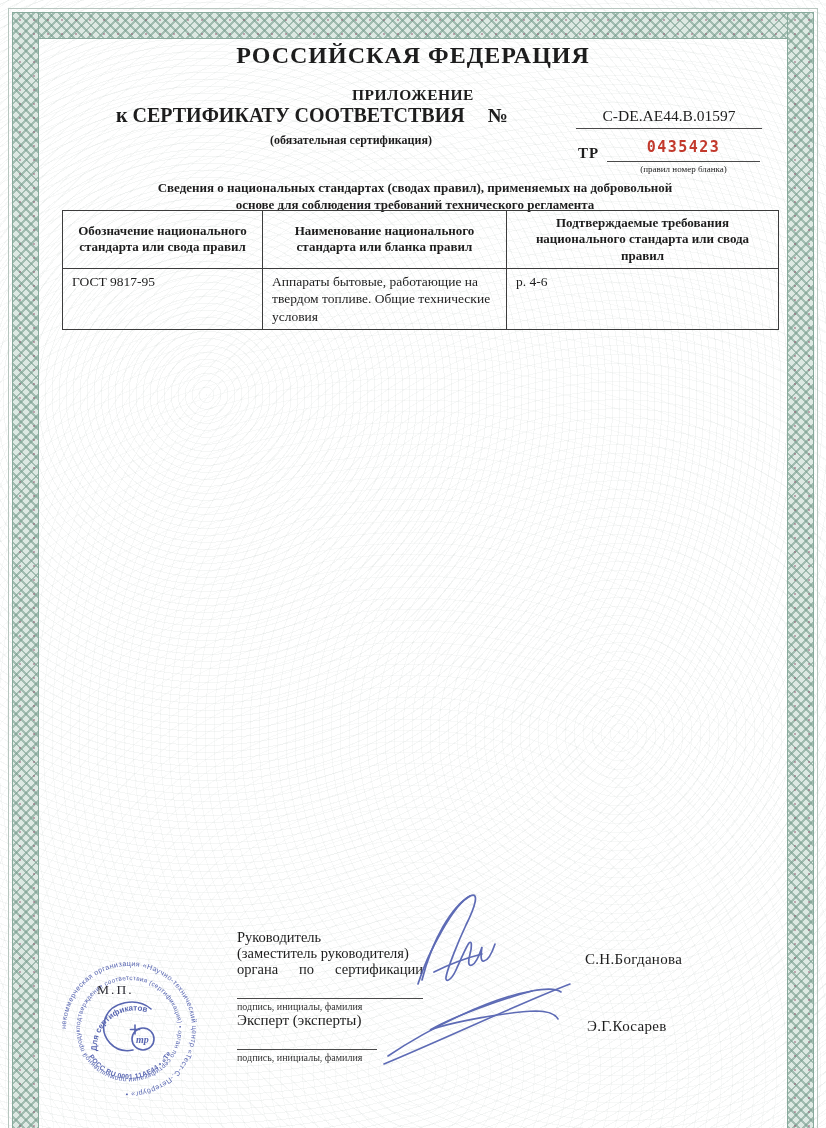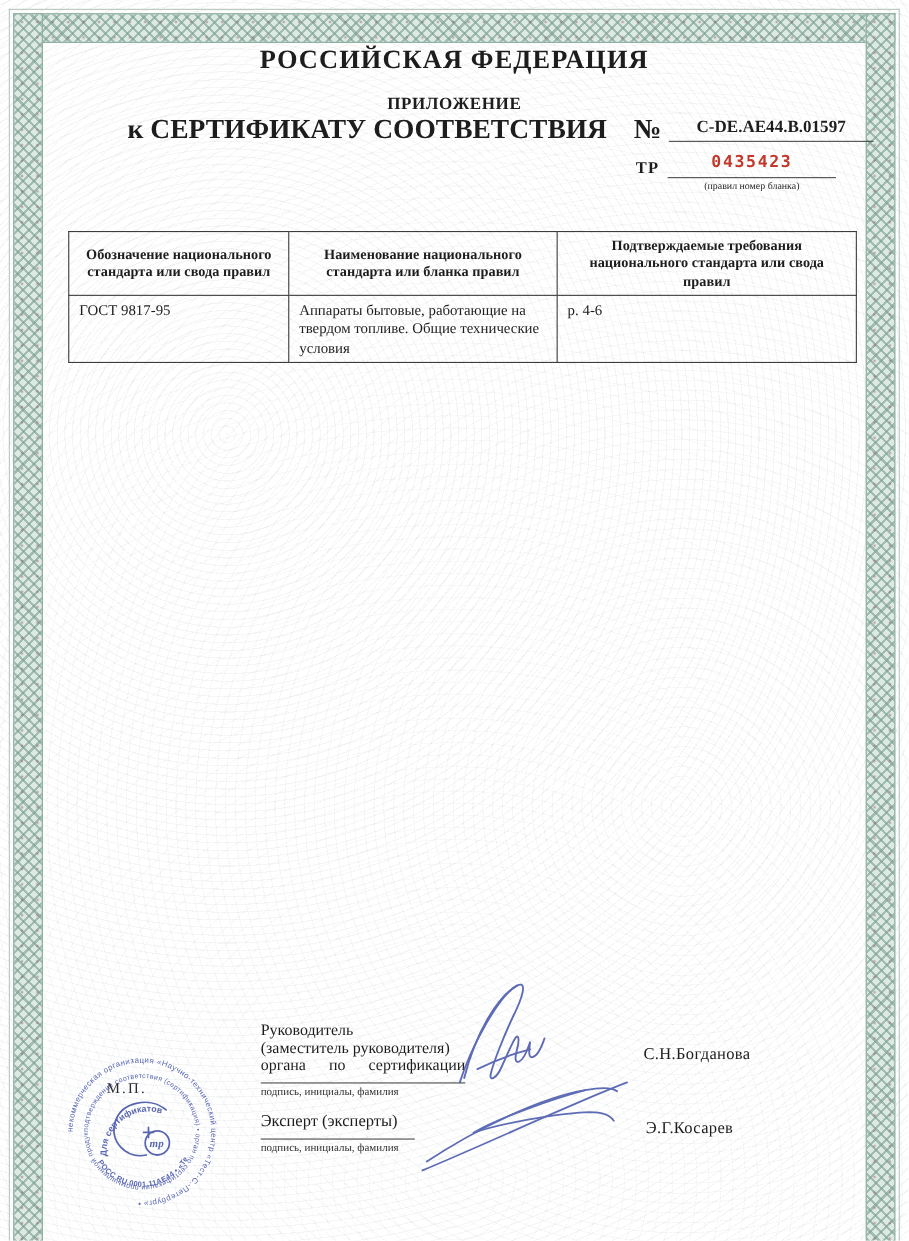--- a/index.html
+++ b/index.html
@@ -34,26 +34,26 @@
   .band-left{left:12px;top:12px;bottom:0;width:25px;border-bottom:none;}
   .band-right{right:12px;top:12px;bottom:0;width:25px;border-bottom:none;}
   .edge-line{
     position:absolute;left:8px;right:8px;top:8px;bottom:0;
     border:1px solid #b7c6bf;border-bottom:none;
   }
   
   .abs{position:absolute;}
   .country-title{left:0;right:0;top:42px;text-align:center;font-size:24px;font-weight:bold;letter-spacing:1px;}
   .doc-subtitle{left:0;right:0;top:86px;text-align:center;font-size:15.5px;font-weight:bold;letter-spacing:0.5px;}
-  .cert-line{left:116px;top:104px;font-size:25px;font-weight:bold;}
+  .cert-line{left:116px;top:104px;font-size:20px;font-weight:bold;}
   .cert-line .nosign{margin-left:18px;}
   .cert-number-line{
-    left:608px;top:101px;width:186px;height:28px;
+    left:576px;top:101px;width:186px;height:28px;
     border-bottom:1.5px solid #4a4a4a;
-    text-align:center;font-size:15.5px;padding-top:6px;box-sizing:border-box;font-weight:bold;
+    text-align:center;font-size:15.5px;padding-top:6px;box-sizing:border-box;
   }
   .cert-kind{left:116px;top:133px;width:470px;text-align:center;font-size:12px;font-weight:bold;}
   .tr-label{left:578px;top:145px;font-size:15px;font-weight:bold;letter-spacing:1px;}
   .tr-number-line{
     left:607px;top:138px;width:153px;height:24px;
     border-bottom:1.5px solid #4a4a4a;
     text-align:center;box-sizing:border-box;
   }
   .tr-number{
     font-family:"DejaVu Sans Mono", monospace;
@@ -75,21 +75,21 @@
   table.standards th{
     font-size:13px;font-weight:bold;text-align:center;vertical-align:middle;
     height:48px;line-height:1.25;
   }
   table.standards td{line-height:1.3;}
   .row-tall td{height:52px;}
   .row-short td{height:38px;}
   
   .sig-block{left:237px;width:186px;font-size:14.5px;line-height:1.12;}
   .sig-block .justify-line{text-align:justify;text-align-last:justify;}
-  .sig-underline{border-bottom:1.2px solid #4a4a4a;padding-bottom:6px;}
+  .sig-underline{border-bottom:1.2px solid #4a4a4a;padding-bottom:20px;}
   .sig-caption{font-size:10px;padding-top:2px;color:#333;}
   .head-block{top:929px;}
   .expert-block{top:1012px;font-size:15px;}
   .sig-name{font-size:15px;letter-spacing:0.3px;}
   .name-head{left:585px;top:951px;}
   .name-expert{left:587px;top:1018px;text-align:center;}
   .sig-svg{position:absolute;pointer-events:none;}
   .sig1{left:408px;top:892px;}
   .sig2{left:380px;top:982px;}
   .stamp{left:47px;top:947px;opacity:0.92;}
@@ -107,28 +107,31 @@
 
   <div class="abs doc-subtitle">ПРИЛОЖЕНИЕ</div>
   <div class="abs country-title">РОССИЙСКАЯ ФЕДЕРАЦИЯ</div>
 
   <div class="abs cert-line">
     <span>к СЕРТИФИКАТУ СООТВЕТСТВИЯ</span>
     <span class="nosign">№</span>
   </div>
   <div class="abs cert-number-line">C-DE.AE44.B.01597</div>
 
+  <div class="abs cert-kind">(обязательная сертификация)</div>
 
   <div class="abs tr-label">ТР</div>
   <div class="abs tr-number-line">
     <span class="tr-number">0435423</span>
   </div>
   <div class="abs tr-caption">(правил номер бланка)</div>
 
   <div class="abs intro">
+    <div>Сведения о национальных стандартах (сводах правил), применяемых на добровольной</div>
+    <div>основе для соблюдения требований технического регламента</div>
   </div>
 
   <table class="standards">
     <colgroup>
         <col style="width:200px">
         <col style="width:244px">
         <col style="width:272px">
       </colgroup>
     <thead>
       <tr>

